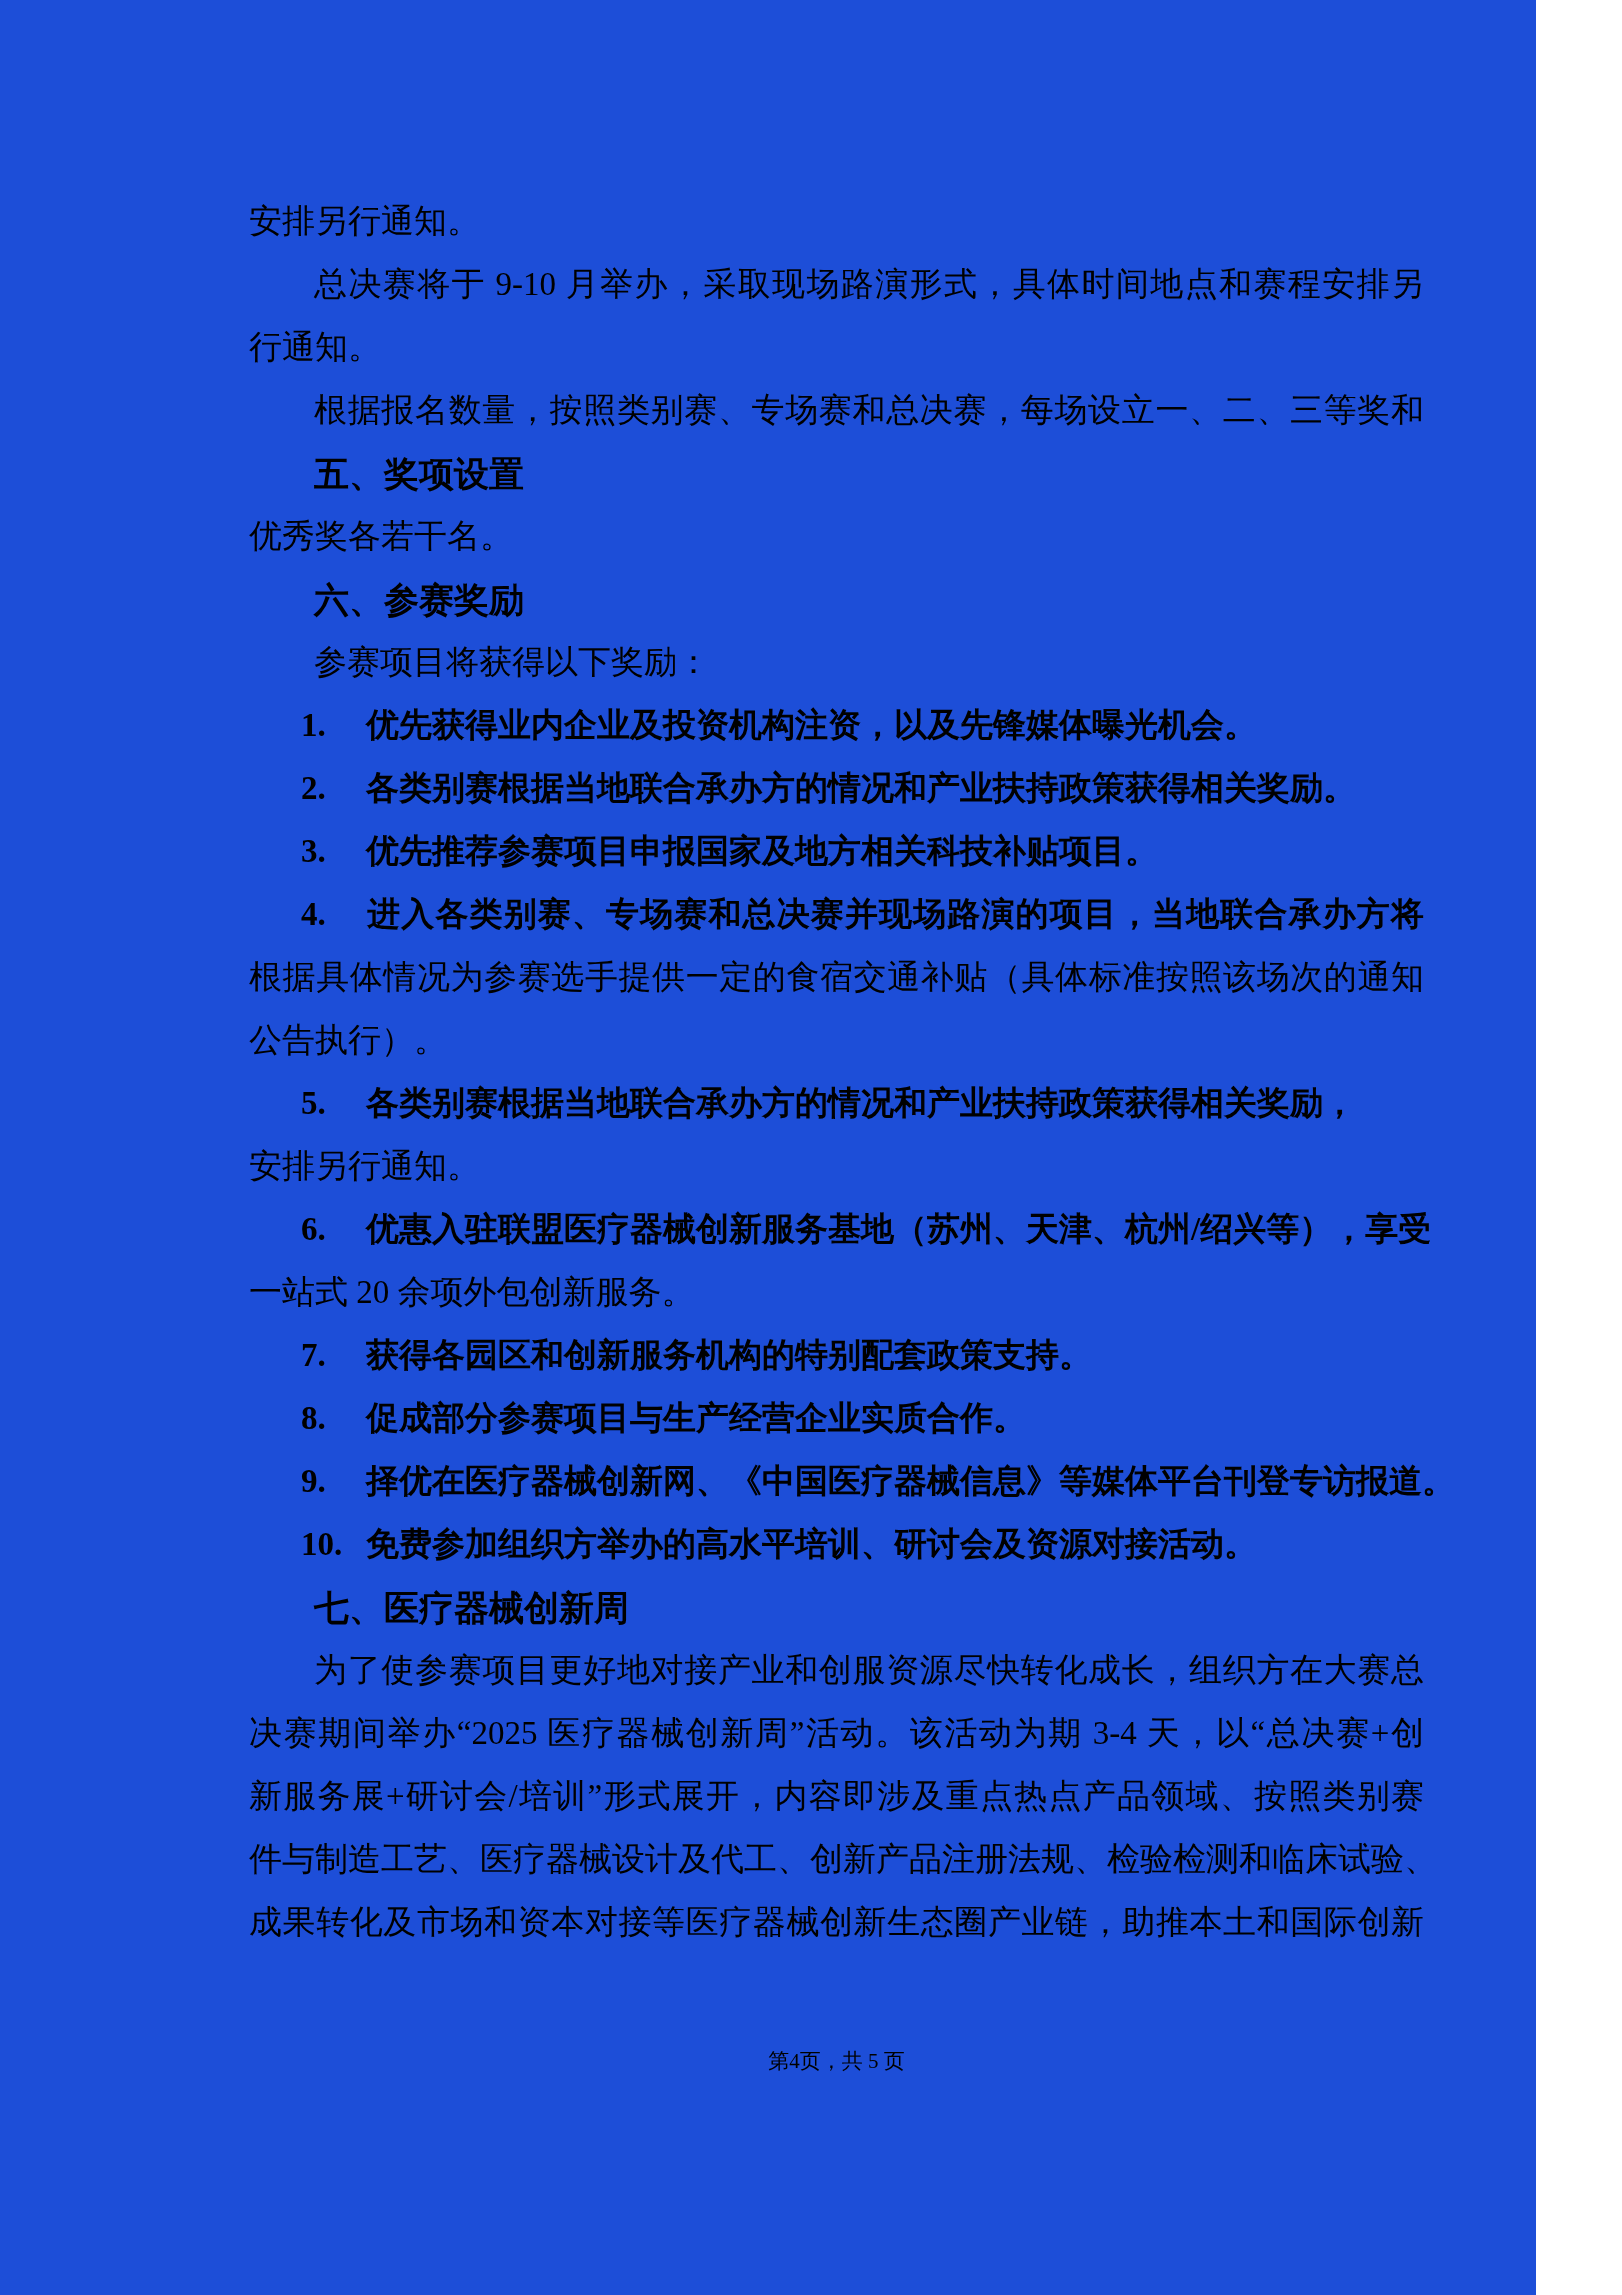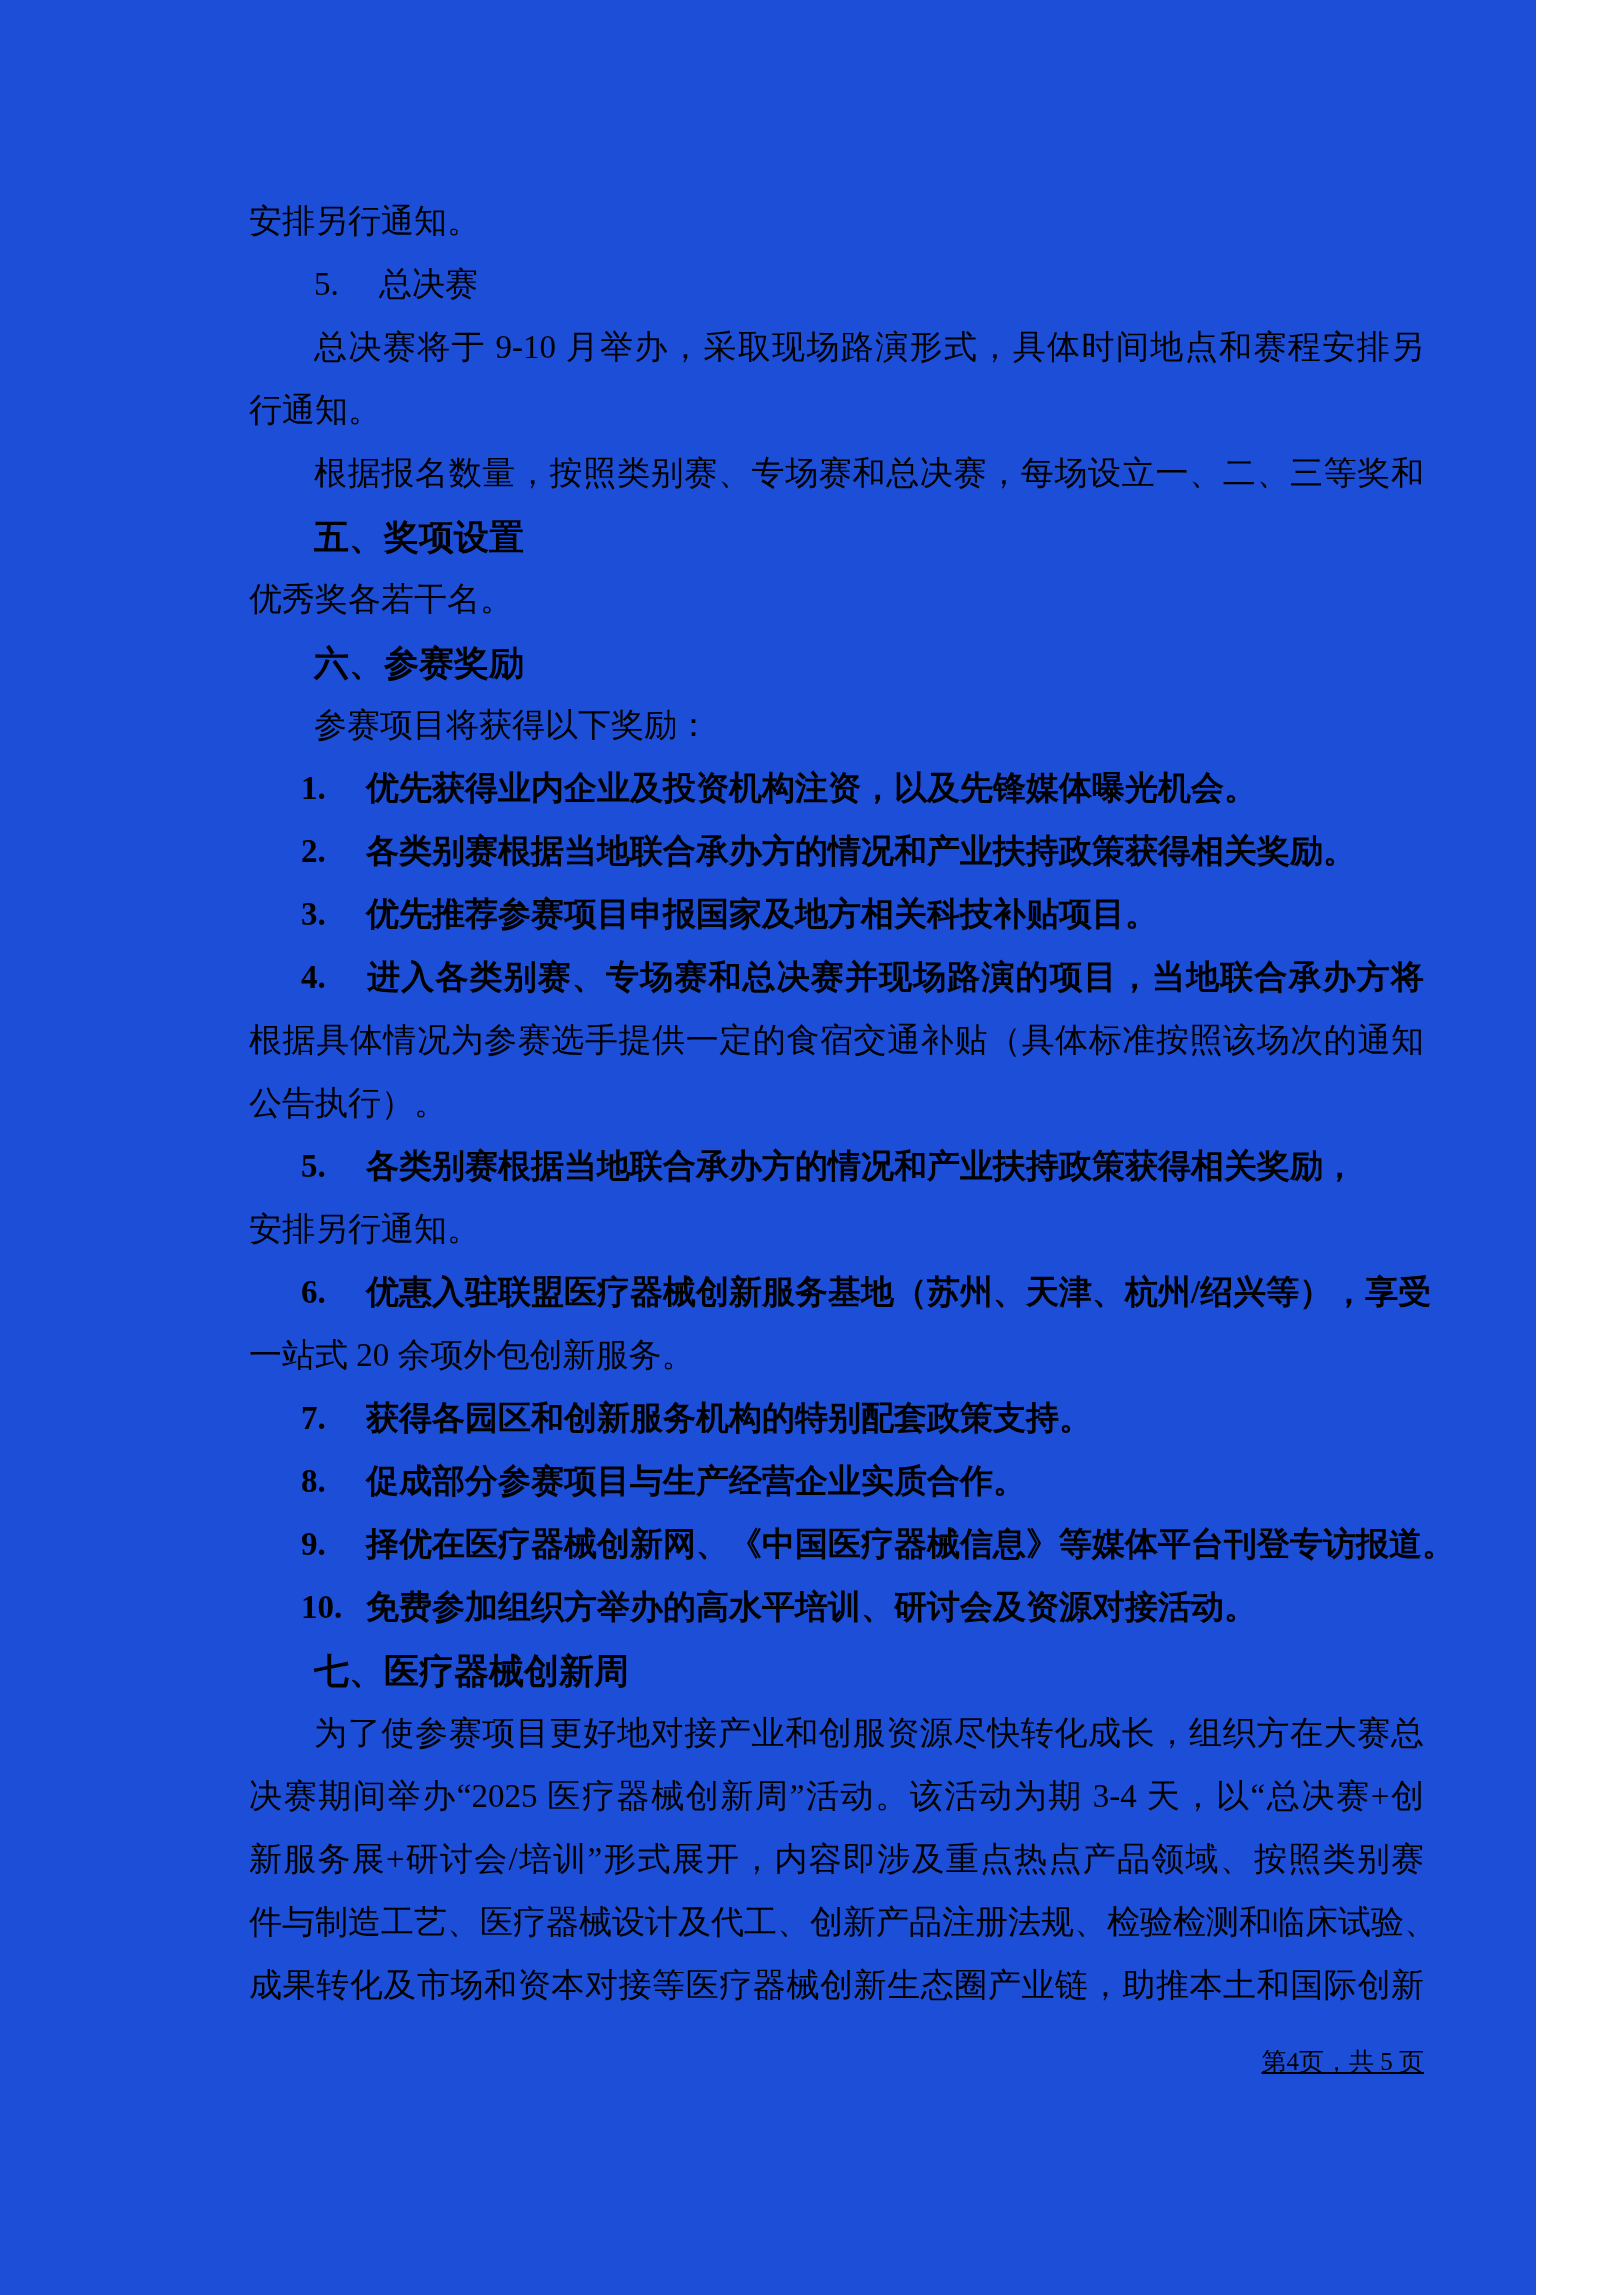--- a/index.html
+++ b/index.html
@@ -46,35 +46,33 @@
   .num {
     display: inline-block;
     min-width: 65px;
     text-indent: 0;
   }
   .footer {
     position: absolute;
     top: 2043px;
     left: 249px;
     width: 1175px;
-    text-align: right;
-    font-size: 25px;
+    text-align: center;
+    font-size: 21px;
     line-height: 37px;
-    text-decoration: underline;
   }
 </style>
 </head>
 <body>
 
 <div class="page">
   <div class="content">
 
     <p class="line">安排另行通知。</p>
 
-    <p class="line indent"><span class="num">5.</span><span>总决赛</span></p>
 
     <p class="line indent fill">总决赛将于 9-10 月举办，采取现场路演形式，具体时间地点和赛程安排另</p>
     <p class="line">行通知。</p>
 
     <p class="line indent fill">根据报名数量，按照类别赛、专场赛和总决赛，每场设立一、二、三等奖和</p>
 
     <p class="line heading">五、奖项设置</p>
     <p class="line">优秀奖各若干名。</p>
 
     <p class="line heading">六、参赛奖励</p>

